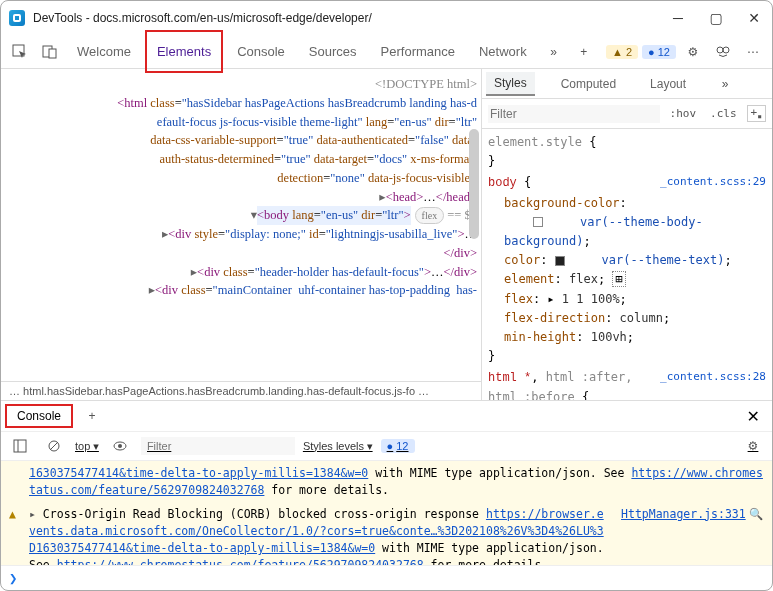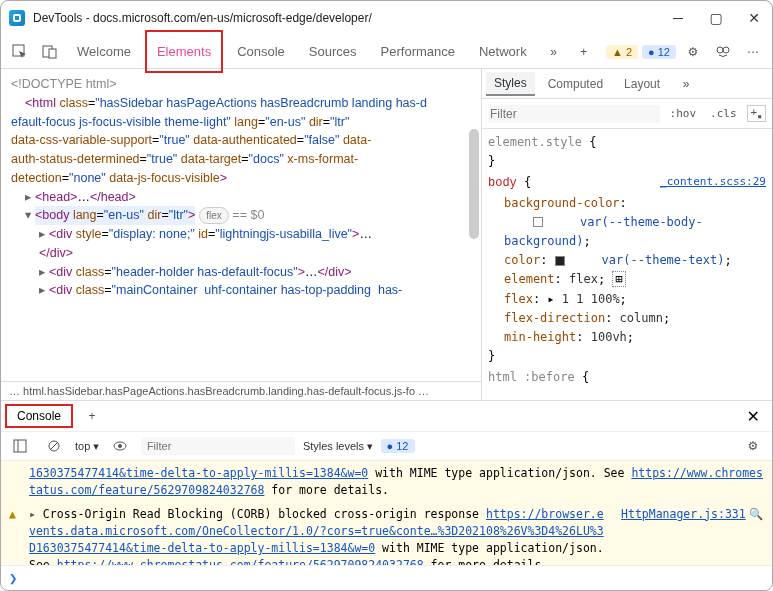--- a/index.html
+++ b/index.html
@@ -7,65 +7,65 @@
 .window { width:773px; height:591px; border:1px solid #aaa; border-radius:8px; display:flex; flex-direction:column; background:#fff; }
 .titlebar { display:flex; align-items:center; height:34px; padding:8px 8px; gap:8px; }
 .appicon { width:16px; height:16px; background:linear-gradient(135deg,#29a8e0,#0a7bc4); border-radius:3px; position:relative; }
 .appicon::after { content:""; position:absolute; inset:4px; border:2px solid #fff; border-radius:2px; }
 .title { flex:1; font-size:12px; color:#222; }
 .winbtns { display:flex; gap:18px; font-size:14px; color:#333; }
 .winbtn { width:20px; text-align:center; cursor:pointer; }
 .toolbar { display:flex; align-items:center; height:34px; border-bottom:1px solid #ddd; padding:0 6px; gap:4px; }
 .tb-icon { width:26px; height:26px; display:flex; align-items:center; justify-content:center; color:#555; cursor:pointer; border-radius:3px; }
 .tab { padding:6px 10px; font-size:13px; color:#666; cursor:pointer; }
-.tab.boxed { border:2px solid #d22; padding:12px 10px; color:#ec4899; }
+.tab.boxed { border:2px solid #d22; padding:12px 10px; color:#4c1d95; }
 .spacer { flex:1; }
 .warns { display:flex; gap:4px; align-items:center; }
 .badge { display:flex; align-items:center; gap:3px; padding:1px 6px; border-radius:3px; font-size:11px; }
 .badge.w { background:#fff3d0; color:#8a6100; }
 .badge.i { background:#dbe8ff; color:#1155cc; }
 .main { display:flex; flex:1; min-height:0; }
 .elpane { flex:1; display:flex; flex-direction:column; min-width:0; border-right:1px solid #ddd; }
-.domtree { flex:1; overflow:hidden; padding:6px 4px 6px 10px; font-family:Liberation Sans, sans-serif; font-size:12.5px; line-height:1.5; position:relative; }
+.domtree { flex:1; overflow:hidden; padding:6px 4px 6px 10px; font-family:Liberation Serif, serif; font-size:12.5px; line-height:1.5; position:relative;text-align:right; }
 .domtree .l { white-space:pre-wrap; word-break:break-all; }
 .ind1 { padding-left:14px; }
 .ind2 { padding-left:28px; }
 .gray { color:#888; }
 .tag { color:#8a1a7a; }
 .attr { color:#944b00; }
 .val { color:#1a4fb3; }
 .fold { color:#666; display:inline-block; width:10px; }
 .hl { background:#e8f0fe; display:inline-block; }
 .pill { display:inline-block; padding:0 6px; border:1px solid #ccc; border-radius:9px; font-size:10px; color:#777; margin-left:4px; background:#f5f5f5; }
 .crumbs { border-top:1px solid #ddd; padding:3px 8px; font-size:11px; color:#555; white-space:nowrap; overflow:hidden; }
 .stpane { width:290px; display:flex; flex-direction:column; }
-.sttabs { display:flex; align-items:center; height:30px; border-bottom:1px solid #ddd; padding:0 4px; gap:5px; }
+.sttabs { display:flex; align-items:center; height:30px; border-bottom:1px solid #ddd; padding:0 4px; gap:18px; }
 .sttab { padding:4px 8px; font-size:12px; color:#666; cursor:pointer; }
 .sttab.active { background:#f1f3f4; color:#333; border-bottom:2px solid #888; }
 .filterrow { display:flex; align-items:center; height:30px; border-bottom:1px solid #ddd; padding:0 6px; gap:6px; }
 .filterin { flex:1; border:none; outline:none; font-size:12px; padding:2px; background:#f7f7f7; }
 .fopt { font-size:11px; color:#555; padding:2px 4px; cursor:pointer; font-family:Consolas,monospace; }
 .styles { flex:1; overflow:auto; font-family:Consolas,monospace; font-size:12px; line-height:1.6; padding:4px 6px; }
 .rule { margin-bottom:2px; }
 .selhead { display:flex; justify-content:space-between; }
 .sel { color:#b91c1c;font-family:Liberation Mono, monospace; }
-.src { color:#1155cc; text-decoration:underline; font-size:11px;margin-left:17px; }
+.src { color:#1155cc; font-size:11px;margin-left:17px; }
 .prop { padding-left:16px; }
 .pk { color:#944b00; }
 .pv { color:#333; }
 .pvvar { color:#1a4fb3;margin-left:34px; }
 .swatch { display:inline-block; width:10px; height:10px; border:1px solid #888; vertical-align:middle; margin-right:3px; }
 .swatch.bg { background:#fff; }
 .swatch.fg { background:#222; }
 .consoledrawer { border-top:1px solid #ddd; display:flex; flex-direction:column; height:190px; }
 .cdtabs { display:flex; align-items:center; height:30px; padding:0 4px; gap:6px; }
 .cdtab { padding:3px 10px; font-size:12px; }
 .cdtab.boxed { border:2px solid #d22; }
 .cdclose { margin-left:auto; padding:0 8px; font-size:16px; cursor:pointer; }
-.cdfilter { display:flex; align-items:center; height:30px; border-top:1px solid #eee; border-bottom:1px solid #eee; padding:0 6px; gap:8px; }
+.cdfilter { display:flex; align-items:center; height:30px; border-top:1px solid #eee; border-bottom:1px solid #eee; padding:0 6px; gap:8px;text-decoration:underline; }
 .cdfin { flex:0 0 120px; border:none; font-size:11px; background:#f7f7f7; padding:3px 6px; }
 .cdsel { font-size:11px; color:#333; }
 .cdgear { margin-left:auto; }
 .cdbody { flex:1; overflow:auto; background:#fffbe6; padding:4px 8px; font-family:Consolas,monospace; font-size:11.5px; line-height:1.5; }
 .msg { display:flex; gap:6px; margin-bottom:6px; }
 .msgicon { flex:0 0 14px; color:#b38400; }
 .msgtxt { flex:1; word-break:break-all; }
 .msgtxt a { color:#1155cc; text-decoration:underline; }
 .msgsrc { color:#1155cc; text-decoration:underline; margin-left:6px; white-space:nowrap; }
 .msglens { color:#5a8dd6; margin-left:4px; }
@@ -172,20 +172,24 @@
             </div>
           <div class="prop"><span class="pk">background-color</span>:<br>&nbsp;&nbsp;&nbsp;&nbsp;<span class="swatch bg"></span><span class="pvvar">var(--theme-body-background)</span>;</div>
           <div class="prop"><span class="pk">color</span>: <span class="swatch fg"></span><span class="pvvar">var(--theme-text)</span>;</div>
           <div class="prop"><span class="pk">element</span>: <span class="pv">flex</span>; <span style="border:1px dotted #888;padding:0 2px;">⊞</span></div>
           <div class="prop"><span class="pk">flex</span>: ▸ <span class="pv">1 1 100%</span>;</div>
           <div class="prop"><span class="pk">flex-direction</span>: <span class="pv">column</span>;</div>
           <div class="prop"><span class="pk">min-height</span>: <span class="pv">100vh</span>;</div>
           <div>}</div>
         </div>
         <div class="rule">
+          <div class="selhead">
+              <span><span class="sel">html *</span>, <span class="gray">html :after,</span></span>
+              <a class="src">_content.scss:28</a>
+            </div>
           <div><span class="gray">html :before</span> {</div>
 
         </div>
 
       </div>
     </div>
   </div>
 
   <div class="consoledrawer">
     <div class="cdtabs">

